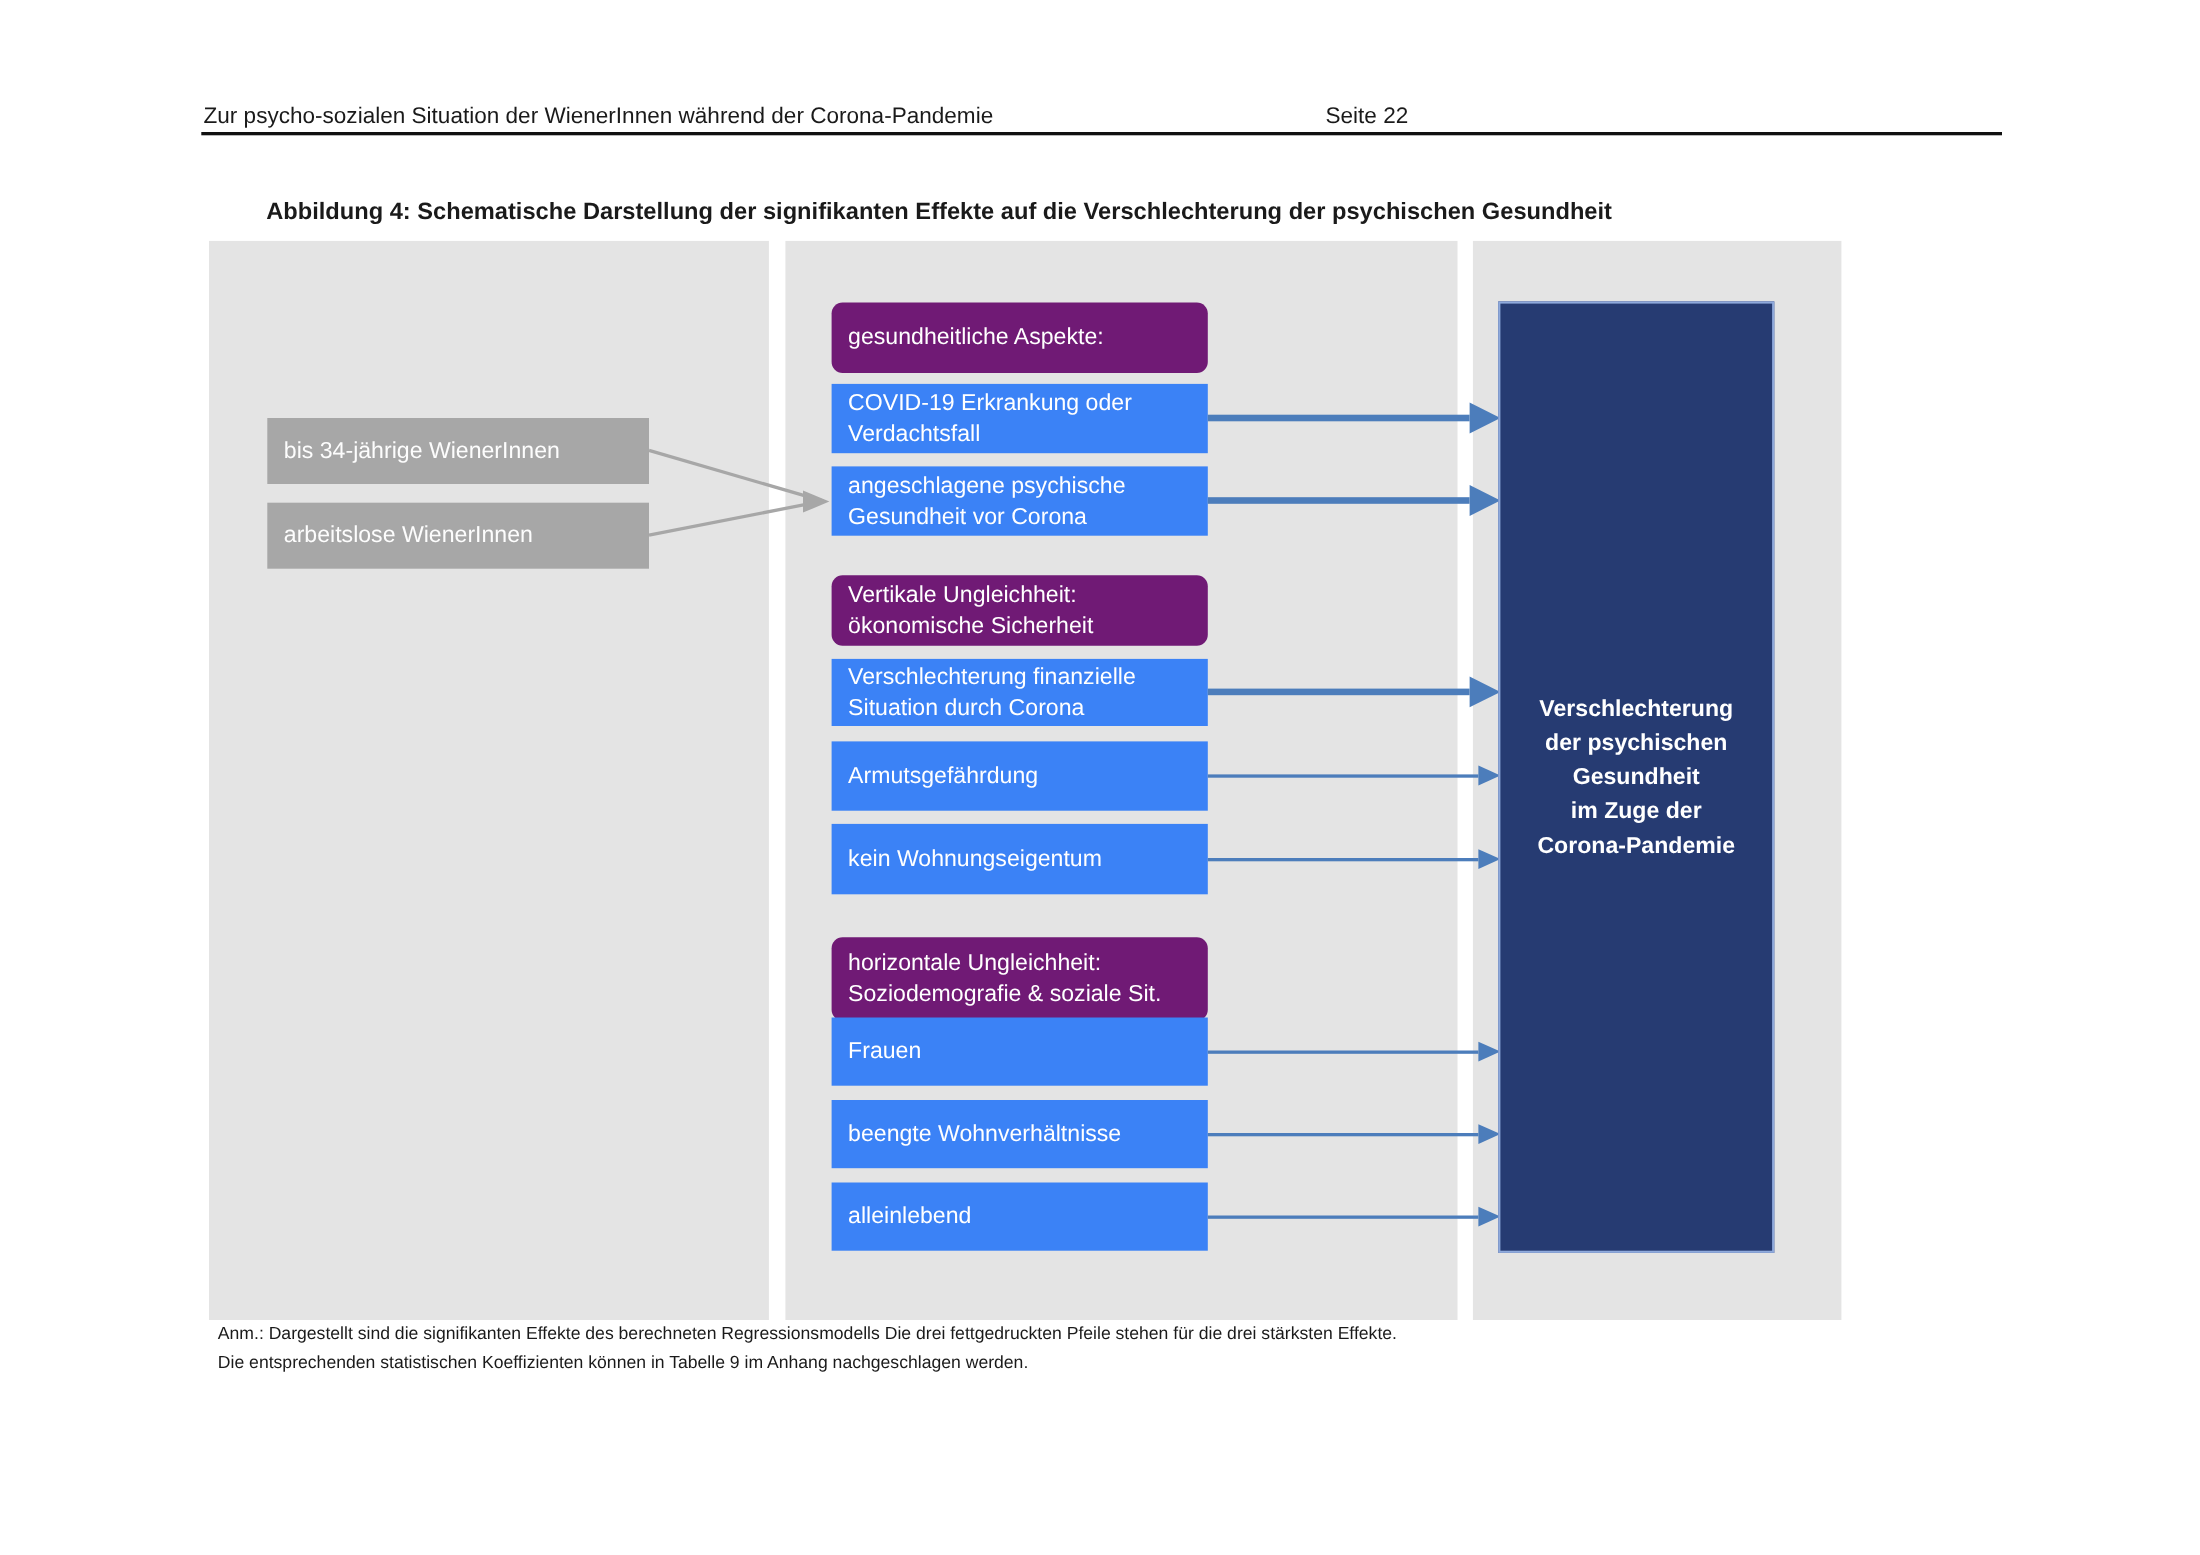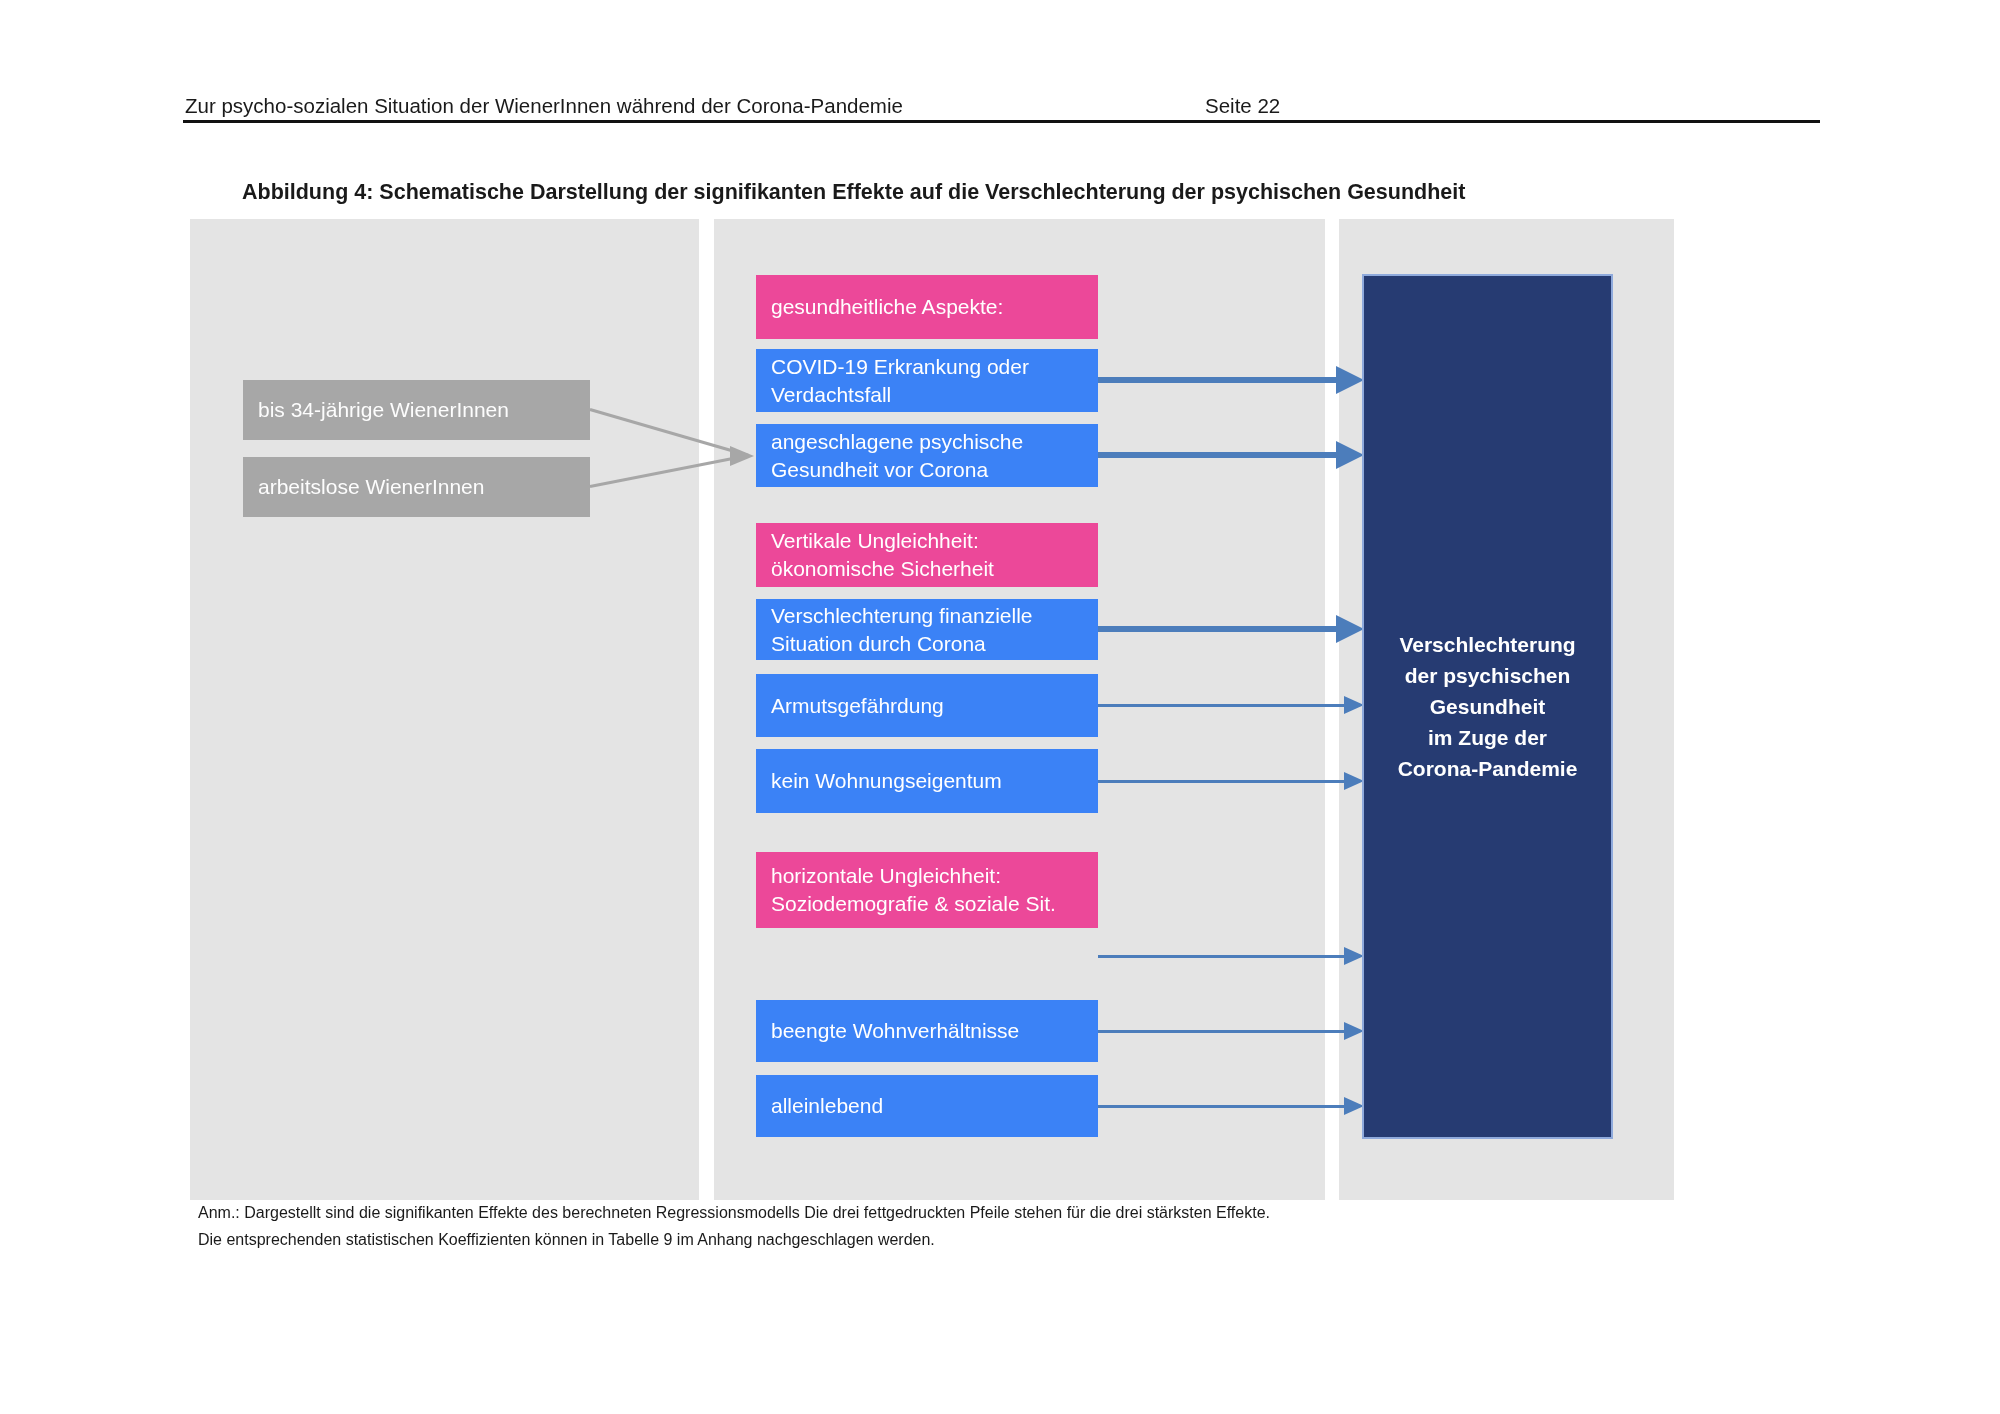--- a/index.html
+++ b/index.html
@@ -34,21 +34,21 @@
   .gline { position: absolute; height: 3px; background: #a7a7a7; transform-origin: 0 50%; }
   .ghead { position: absolute; width: 0; height: 0;
            border-left: 24px solid #a7a7a7; border-top: 10px solid transparent; border-bottom: 10px solid transparent; }
   
   .hbox, .bbox {
     position: absolute; left: 756px; width: 342px;
     color: #ffffff; font-size: 21px; line-height: 28px;
     display: flex; flex-direction: column; justify-content: center;
     padding-left: 15px; box-sizing: border-box; white-space: pre-line;
   }
-  .hbox { background: #ec4899; }
+  .hbox { background: #701a75; border-radius: 10px; }
   .bbox { background: #3b82f6; }
   
   .arrow { position: absolute; left: 1098px; width: 266px; display: flex; align-items: center; }
   .arrow .al { flex: 1; background: #4c7dbb; }
   .arrow .ah { width: 0; height: 0; }
   .arrow.strong { height: 28px; }
   .arrow.strong .al { height: 6px; }
   .arrow.strong .ah { border-left: 28px solid #4c7dbb; border-top: 14px solid transparent; border-bottom: 14px solid transparent; }
   .arrow.weak { height: 18px; }
   .arrow.weak .al { height: 3px; }
@@ -94,20 +94,21 @@
 
   <div class="hbox" style="top:523px; height:64px">Vertikale Ungleichheit:
 ökonomische Sicherheit</div>
   <div class="bbox" style="top:599px; height:61px">Verschlechterung finanzielle
 Situation durch Corona</div>
   <div class="bbox" style="top:674px; height:63px">Armutsgefährdung</div>
   <div class="bbox" style="top:749px; height:64px">kein Wohnungseigentum</div>
 
   <div class="hbox" style="top:852px; height:76px">horizontale Ungleichheit:
 Soziodemografie &amp; soziale Sit.</div>
+  <div class="bbox" style="top:925px; height:62px">Frauen</div>
   <div class="bbox" style="top:1000px; height:62px">beengte Wohnverhältnisse</div>
   <div class="bbox" style="top:1075px; height:62px">alleinlebend</div>
 
   <div class="arrow strong" style="top:366px">
     <div class="al"></div>
     <div class="ah"></div>
   </div>
   <div class="arrow strong" style="top:441px">
     <div class="al"></div>
     <div class="ah"></div>

